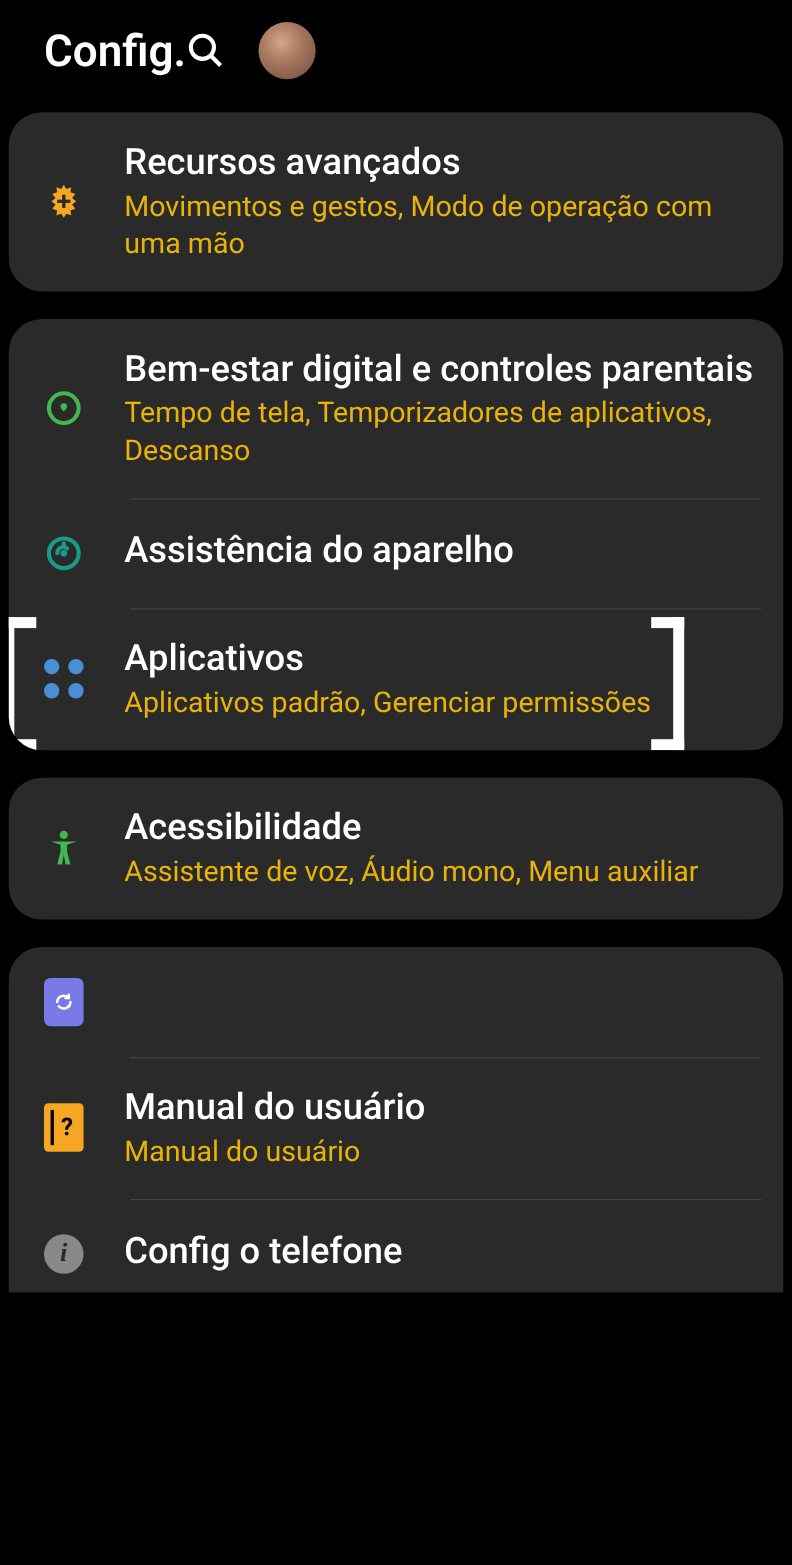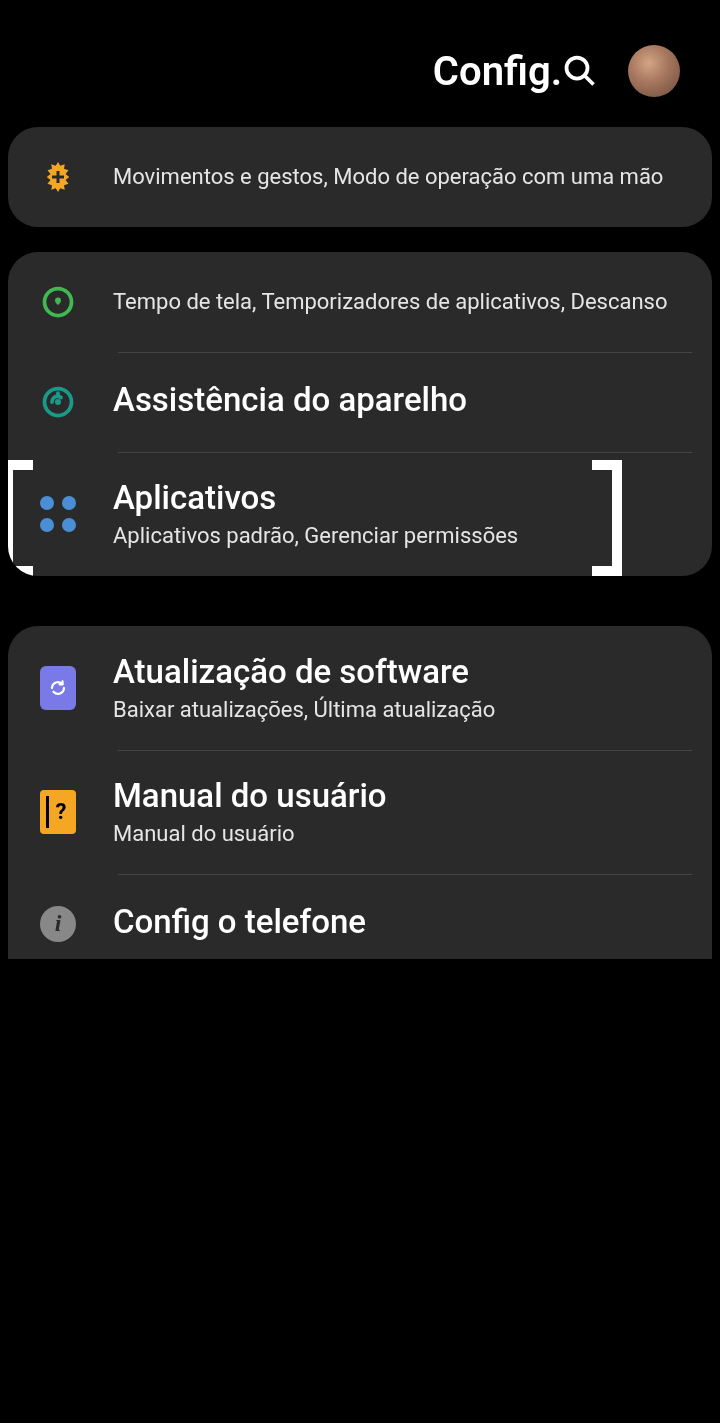--- a/index.html
+++ b/index.html
@@ -10,23 +10,22 @@
     body {
       background: #000;
       font-family: -apple-system, BlinkMacSystemFont, "Segoe UI", Roboto, sans-serif;
       width: 720px;
       height: 1423px;
       overflow: hidden;
     }
     .header {
       display: flex;
       align-items: center;
-      justify-content: flex-end;
+      justify-content: flex-start;
       padding: 20px 40px 30px 40px;
-      margin-top: 25px;
     }
     .header-title {
       color: #fff;
       font-size: 40px;
       font-weight: 600;
     }
     .header-actions {
       display: flex;
       align-items: center;
       gap: 30px;
@@ -87,22 +86,22 @@
       min-width: 0;
     }
     .row-title {
       color: #fff;
       font-size: 33px;
       font-weight: 500;
       line-height: 1.25;
       margin-bottom: 4px;
     }
     .row-sub {
-      color: #e5e5e5;
-      font-size: 22px;
+      color: #eab308;
+      font-size: 26px;
       line-height: 1.3;
     }
     .highlight-bracket {
       position: absolute;
       pointer-events: none;
     }
     .bracket-left {
       left: -5px;
       top: 8px;
       bottom: 0px;
@@ -214,34 +213,36 @@
   <div class="card">
     <div class="row">
       <div class="icon-slot">
         <svg class="gear-plus" viewBox="0 0 24 24" fill="#f5a623">
           <path d="M12 2 L13.5 4.5 L16.5 3.5 L16 6.5 L19 7.5 L17 10 L19.5 12 L17 14 L19 16.5 L16 17.5 L16.5 20.5 L13.5 19.5 L12 22 L10.5 19.5 L7.5 20.5 L8 17.5 L5 16.5 L7 14 L4.5 12 L7 10 L5 7.5 L8 6.5 L7.5 3.5 L10.5 4.5 Z"></path>
           <rect x="11" y="8" width="2" height="8" fill="#2a2a2a"></rect>
           <rect x="8" y="11" width="8" height="2" fill="#2a2a2a"></rect>
         </svg>
       </div>
       <div class="text-col">
+        <div class="row-title">Recursos avançados</div>
         <div class="row-sub">Movimentos e gestos, Modo de operação com uma mão</div>
       </div>
     </div>
   </div>
 
   <div class="card">
     <div class="row">
       <div class="icon-slot">
         <svg class="wellbeing-icon" viewBox="0 0 24 24" fill="none" stroke="#3fb950" stroke-width="2.5">
           <circle cx="12" cy="12" r="9"></circle>
           <path d="M12 9 a2 2 0 0 1 2 2 c0 1.5-2 3-2 3 s-2-1.5-2-3 a2 2 0 0 1 2-2 z" fill="#3fb950" stroke="none"></path>
         </svg>
       </div>
       <div class="text-col">
+        <div class="row-title">Bem-estar digital e controles parentais</div>
         <div class="row-sub">Tempo de tela, Temporizadores de aplicativos, Descanso</div>
       </div>
     </div>
     <div class="row">
       <div class="icon-slot">
         <svg class="device-care-icon" viewBox="0 0 24 24" fill="none" stroke="#1a9b8a" stroke-width="2.5">
           <circle cx="12" cy="12" r="9"></circle>
           <path d="M8 12 a4 4 0 0 1 4-4 M12 8 l0-2 M12 8 l2 1" stroke-linecap="round"></path>
           <circle cx="12" cy="12" r="2" fill="#1a9b8a" stroke="none"></circle>
         </svg>
@@ -262,36 +263,44 @@
         </div>
       </div>
       <div class="text-col">
         <div class="row-title">Aplicativos</div>
         <div class="row-sub">Aplicativos padrão, Gerenciar permissões</div>
       </div>
     </div>
   </div>
 
   <div class="card">
+    <div class="row">
+      <div class="icon-slot">
+        <svg class="accessibility-icon" viewBox="0 0 24 24" fill="#3fb950">
+          <circle cx="12" cy="4" r="2.5"></circle>
+          <path d="M4 8 L20 8 L14 10 L14 14 L16 22 L13 22 L12 16 L11 22 L8 22 L10 14 L10 10 Z"></path>
+        </svg>
+      </div>
+      <div class="text-col">
+        <div class="row-title">Acessibilidade</div>
+        <div class="row-sub">Assistente de voz, Áudio mono, Menu auxiliar</div>
+      </div>
+    </div>
   </div>
 
   <div class="card last">
     <div class="row">
       <div class="icon-slot">
         <div class="update-icon">
           <svg width="18" height="18" viewBox="0 0 24 24" fill="none" stroke="#fff" stroke-width="3">
             <path d="M4 12 a8 8 0 0 1 14-5 M20 12 a8 8 0 0 1-14 5" stroke-linecap="round"></path>
             <path d="M18 3 L18 7 L14 7" stroke-linecap="round" stroke-linejoin="round"></path>
           </svg>
         </div>
       </div>
-      <div class="text-col">
-        <div class="row-title">Atualização de software</div>
-        <div class="row-sub">Baixar atualizações, Última atualização</div>
-      </div>
     </div>
     <div class="row">
       <div class="icon-slot">
         <div class="manual-icon">
           <span style="color:#000;font-size:22px;font-weight:700;margin-left:6px;">?</span>
         </div>
       </div>
       <div class="text-col">
         <div class="row-title">Manual do usuário</div>
         <div class="row-sub">Manual do usuário</div>

